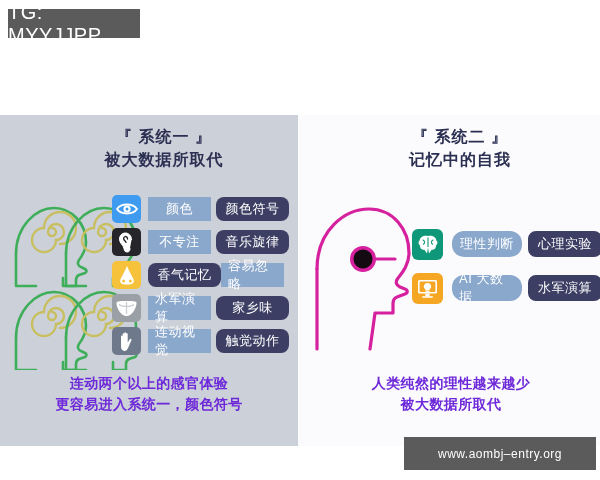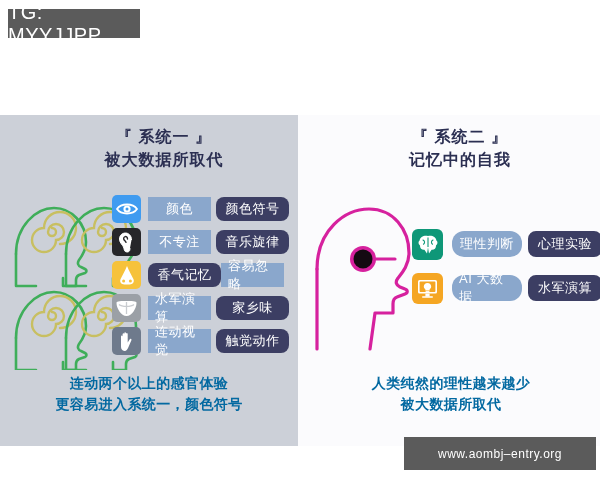--- a/index.html
+++ b/index.html
@@ -156,21 +156,21 @@
   }
   #right-rows .tag-light { width: 70px; margin-right: 6px; border-radius: 12px; }
   #right-rows .tag-dark { width: 74px; }
 
   
   .panel-footer {
     position: absolute;
     left: 0;
     right: 0;
     text-align: center;
-    color: #0369a1;
+    color: #6d28d9;
     font-weight: bold;
     font-size: 14px;
     line-height: 1.55;
     letter-spacing: 0.4px;
   }
   #panel-left .panel-footer { bottom: 30px; }
   #panel-right .panel-footer { bottom: 30px; padding-left: 4px; }
   .footer-line { display: block; }
 
   svg { display: block; }

